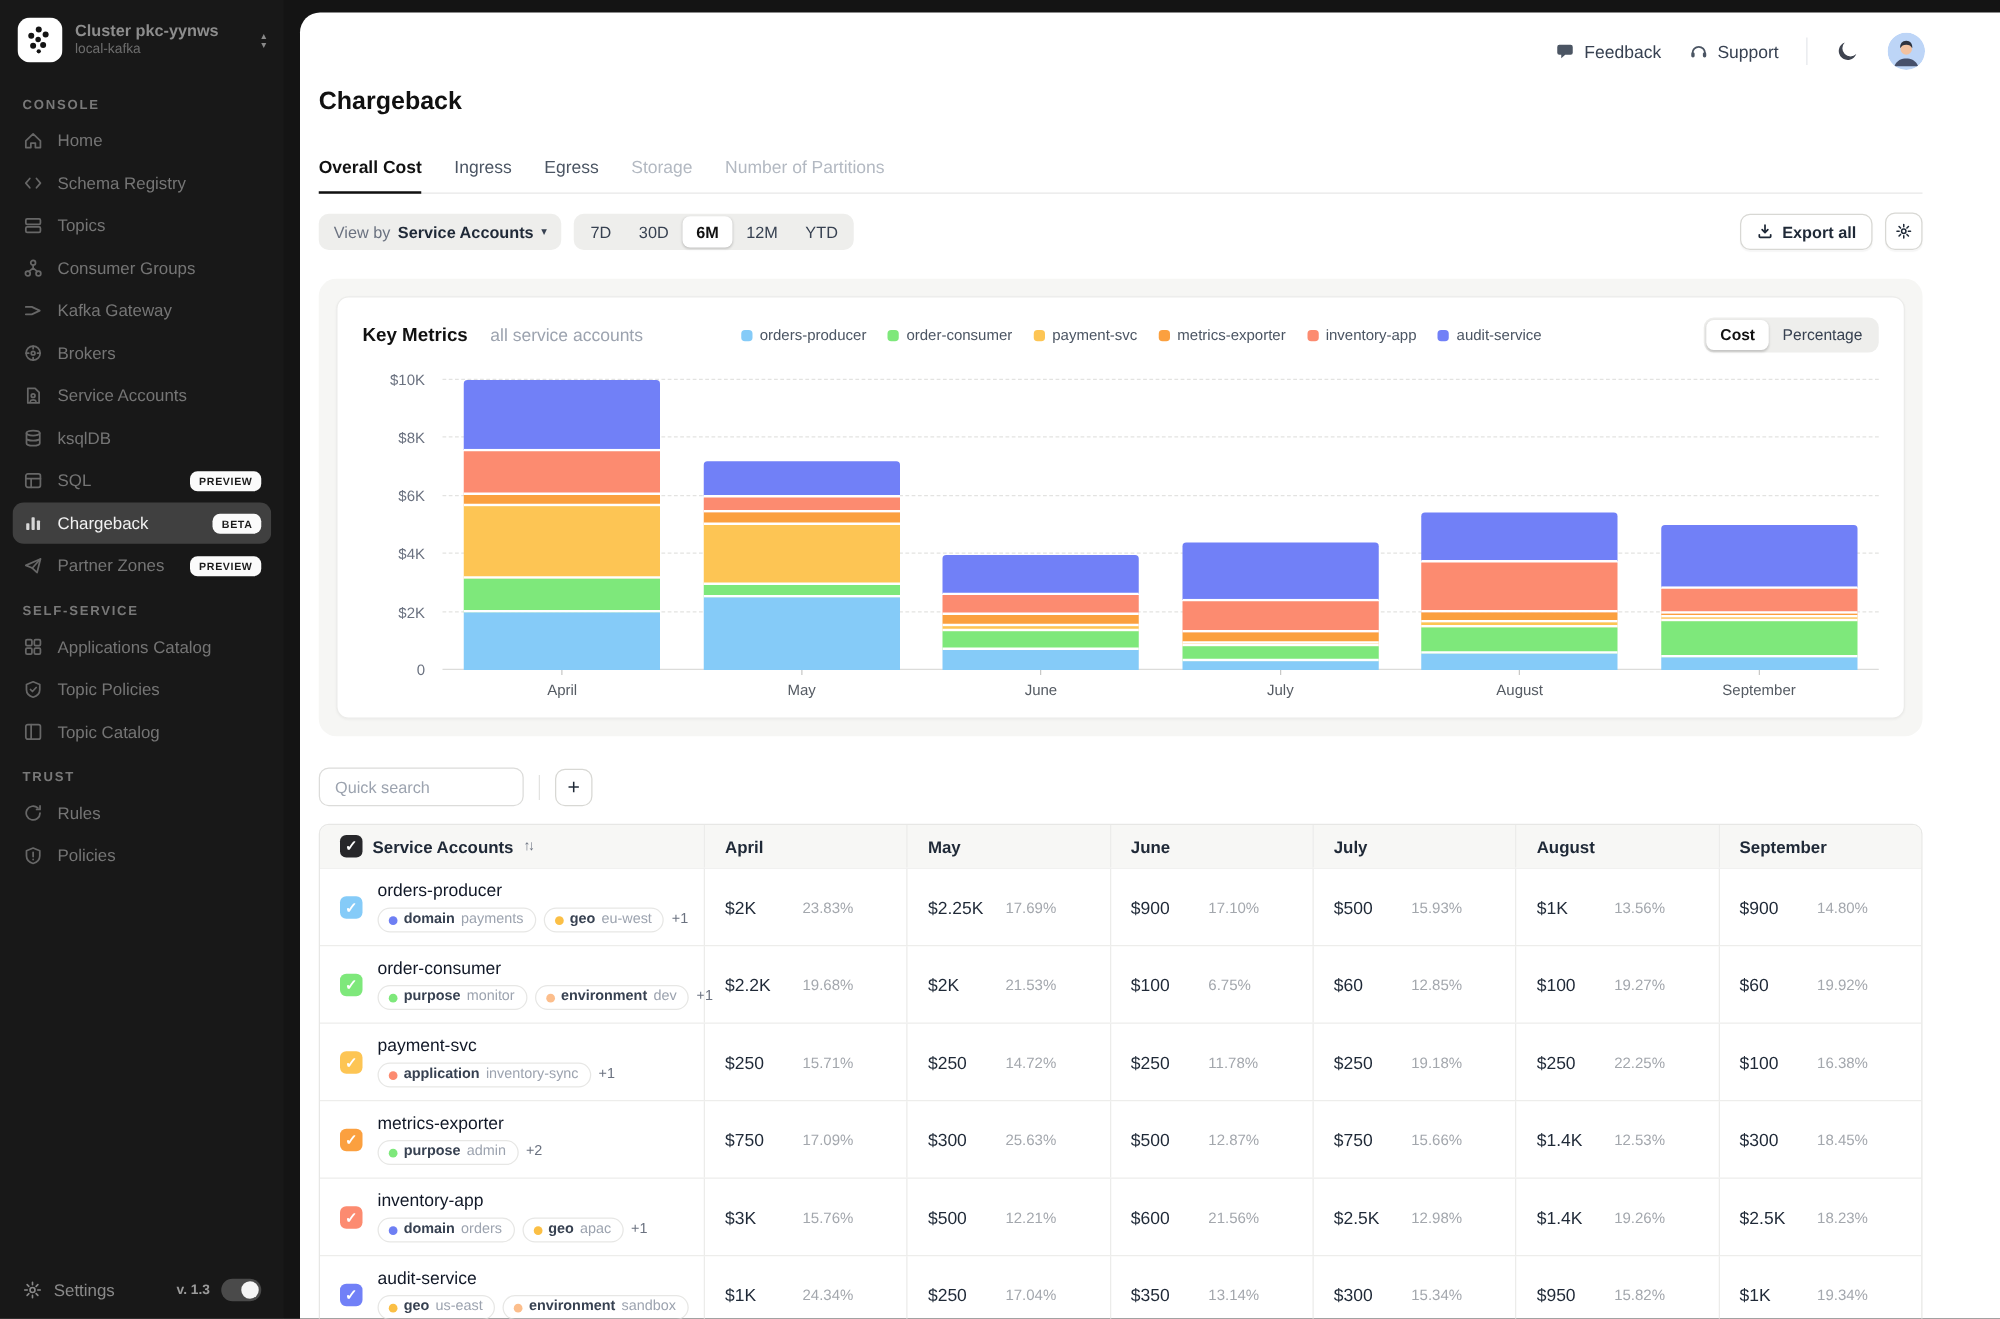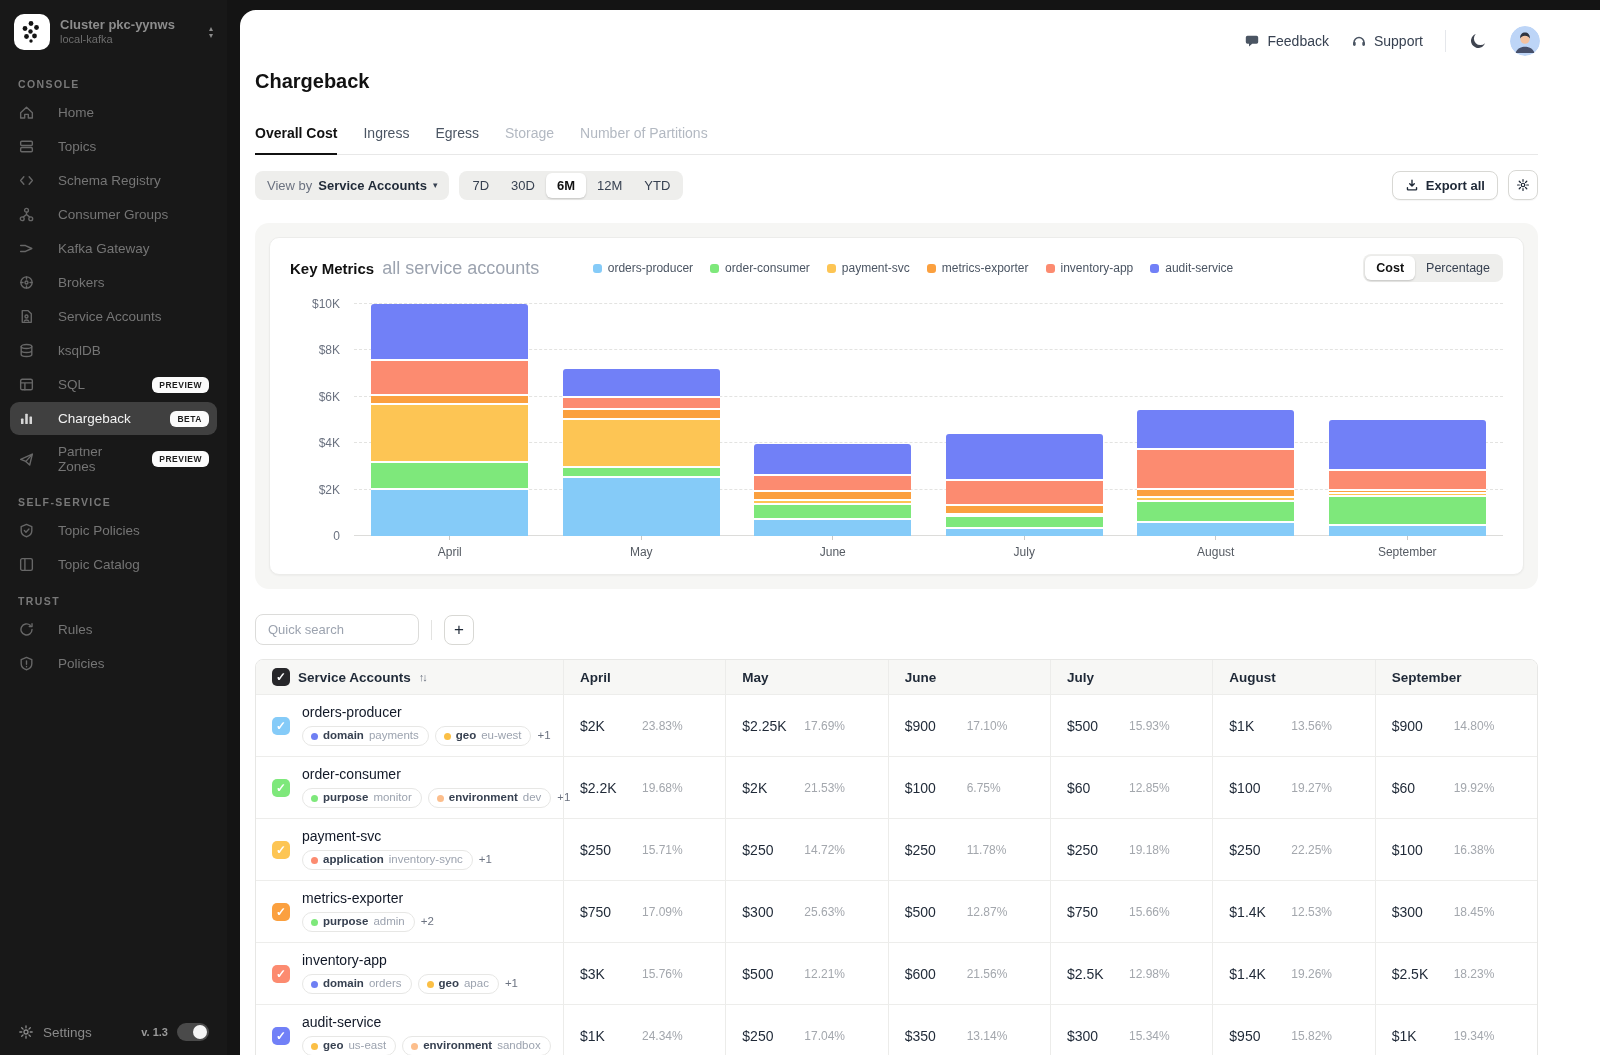--- a/index.html
+++ b/index.html
@@ -16,21 +16,21 @@
   .cluster-row { display:flex; align-items:center; gap:10px; padding:2px 4px 14px; }
   .cluster-logo { width:36px; height:36px; flex:0 0 36px; }
   .cluster-text { line-height:1.25; min-width:0; }
   .cluster-title { font-size:13px; font-weight:700; color:#8d8d8d; white-space:nowrap; }
   .cluster-sub { font-size:11px; color:#6d6d6d; }
   .cluster-chevrons { margin-left:auto; display:flex; flex-direction:column; align-items:center;
     color:#8a8a8a; font-size:8px; line-height:7px; }
   .nav { flex:1 1 auto; overflow:hidden; }
   .section-label { font-size:10.5px; font-weight:700; letter-spacing:1.4px; color:#787878;
     margin:14px 8px 6px; text-transform:uppercase; }
-  .nav-item { display:flex; align-items:center; gap:23px; padding:8px 8px; border-radius:9px;
+  .nav-item { display:flex; align-items:center; gap:11px; padding:8px 8px; border-radius:9px;
     color:#757575; font-size:13.5px; font-weight:500; margin:1px 0; cursor:pointer; }
   .nav-item .nav-icon { width:17px; height:17px; display:inline-flex; flex:0 0 17px; opacity:.85; }
   .nav-item .nav-icon svg { width:17px; height:17px; }
   .nav-item.active { background:#404040; color:#f2f2f2; }
   .nav-badge { margin-left:auto; background:#fbfbfb; color:#1c1c1c; font-size:8.5px; font-weight:700;
     letter-spacing:.5px; padding:3px 7px; border-radius:6px; }
   .sidebar-footer { display:flex; align-items:center; gap:9px; padding:8px 8px 0; font-size:13.5px;
     color:#8a8a8a; font-weight:500; }
   .sidebar-footer .nav-icon { width:16px; height:16px; display:inline-flex; }
   .sidebar-footer .nav-icon svg { width:16px; height:16px; }
@@ -73,21 +73,21 @@
     box-shadow:0 1px 1px rgba(0,0,0,.04); }
   .btn svg { width:14px; height:14px; }
   .icon-btn { width:30px; height:30px; justify-content:center; padding:0; }
 
   
   .metrics-wrap { margin-top:23px; background:#f6f6f4; border-radius:14px; padding:14px; }
   .metrics-card { background:#fff; border:1px solid #ececea; border-radius:10px;
     padding:16px 20px 12px; box-shadow:0 1px 2px rgba(0,0,0,.04); }
   .metrics-head { display:flex; align-items:center; }
   .metrics-title { font-size:15px; font-weight:700; color:#111; }
-  .metrics-sub { font-size:18px; color:#9ca3af; margin-left:8px; }
+  .metrics-sub { font-size:14px; color:#9ca3af; margin-left:18px; }
   .legend { display:flex; gap:17px; margin-left:auto; margin-right:130px; }
   .legend-item { display:flex; align-items:center; gap:6px; font-size:12px; color:#4b5563; cursor:pointer; }
   .legend-dot { width:9px; height:9px; border-radius:3px; }
   .seg-toggle { display:flex; background:#eeeeec; border-radius:8px; padding:2px; }
   .seg-opt { font-size:12.5px; color:#374151; padding:5px 11px; border-radius:6px; cursor:pointer; }
   .seg-opt.active { background:#fff; font-weight:700; color:#111; box-shadow:0 1px 2px rgba(0,0,0,.18); }
 
   .chart { display:flex; margin-top:22px; }
   .yaxis { width:64px; flex:0 0 64px; position:relative; height:232px; }
   .ylabel { position:absolute; right:14px; font-size:12px; color:#6b7280; transform:translateY(50%); }
@@ -173,33 +173,33 @@
         <span class="nav-icon">
           <svg viewBox="0 0 16 16" fill="none" stroke="currentColor" stroke-width="1.3" stroke-linecap="round" stroke-linejoin="round">
             <path d="M2.5 8.2 8 3l5.5 5.2V13.2H9.7V9.8H6.3v3.4H2.5z"></path>
           </svg>
         </span>
         <span class="nav-label">Home</span>
       </div>
       <div class="nav-item">
         <span class="nav-icon">
           <svg viewBox="0 0 16 16" fill="none" stroke="currentColor" stroke-width="1.3" stroke-linecap="round" stroke-linejoin="round">
+            <path d="M5.5 4.5 2.5 8l3 3.5M10.5 4.5 13.5 8l-3 3.5"></path>
+          </svg>
+        </span>
+        <span class="nav-label">Schema Registry</span>
+      </div>
+      <div class="nav-item">
+        <span class="nav-icon">
+          <svg viewBox="0 0 16 16" fill="none" stroke="currentColor" stroke-width="1.3" stroke-linecap="round" stroke-linejoin="round">
             <rect x="2.5" y="3" width="11" height="4" rx="1"></rect>
             <rect x="2.5" y="9" width="11" height="4" rx="1"></rect>
           </svg>
         </span>
         <span class="nav-label">Topics</span>
-      </div>
-      <div class="nav-item">
-        <span class="nav-icon">
-          <svg viewBox="0 0 16 16" fill="none" stroke="currentColor" stroke-width="1.3" stroke-linecap="round" stroke-linejoin="round">
-            <path d="M5.5 4.5 2.5 8l3 3.5M10.5 4.5 13.5 8l-3 3.5"></path>
-          </svg>
-        </span>
-        <span class="nav-label">Schema Registry</span>
       </div>
       <div class="nav-item">
         <span class="nav-icon">
           <svg viewBox="0 0 16 16" fill="none" stroke="currentColor" stroke-width="1.3" stroke-linecap="round" stroke-linejoin="round">
             <circle cx="8" cy="4" r="1.8"></circle>
             <circle cx="4" cy="12" r="1.8"></circle>
             <circle cx="12" cy="12" r="1.8"></circle>
             <path d="M8 5.8V8M8 8 4.9 10.5M8 8l3.1 2.5"></path>
           </svg>
         </span>
@@ -267,20 +267,31 @@
         <span class="nav-icon">
           <svg viewBox="0 0 16 16" fill="none" stroke="currentColor" stroke-width="1.3" stroke-linecap="round" stroke-linejoin="round">
             <path d="M2.5 7.8 13.5 3 11 13.2 7.4 9.8z"></path>
             <path d="M7.4 9.8 13.5 3"></path>
           </svg>
         </span>
         <span class="nav-label">Partner Zones</span>
         <span class="nav-badge">PREVIEW</span>
       </div>
       <div class="section-label">SELF-SERVICE</div>
+      <div class="nav-item">
+        <span class="nav-icon">
+          <svg viewBox="0 0 16 16" fill="none" stroke="currentColor" stroke-width="1.3" stroke-linecap="round" stroke-linejoin="round">
+            <rect x="2.5" y="2.5" width="4.6" height="4.6" rx="1"></rect>
+            <rect x="8.9" y="2.5" width="4.6" height="4.6" rx="1"></rect>
+            <rect x="2.5" y="8.9" width="4.6" height="4.6" rx="1"></rect>
+            <rect x="8.9" y="8.9" width="4.6" height="4.6" rx="1"></rect>
+          </svg>
+        </span>
+        <span class="nav-label">Applications Catalog</span>
+      </div>
       <div class="nav-item">
         <span class="nav-icon">
           <svg viewBox="0 0 16 16" fill="none" stroke="currentColor" stroke-width="1.3" stroke-linecap="round" stroke-linejoin="round">
             <path d="M8 2.3 13 4.3v4c0 3-2.2 4.8-5 5.6-2.8-.8-5-2.6-5-5.6v-4z"></path>
             <path d="M6 8.1l1.5 1.5 2.8-3"></path>
           </svg>
         </span>
         <span class="nav-label">Topic Policies</span>
       </div>
       <div class="nav-item">

